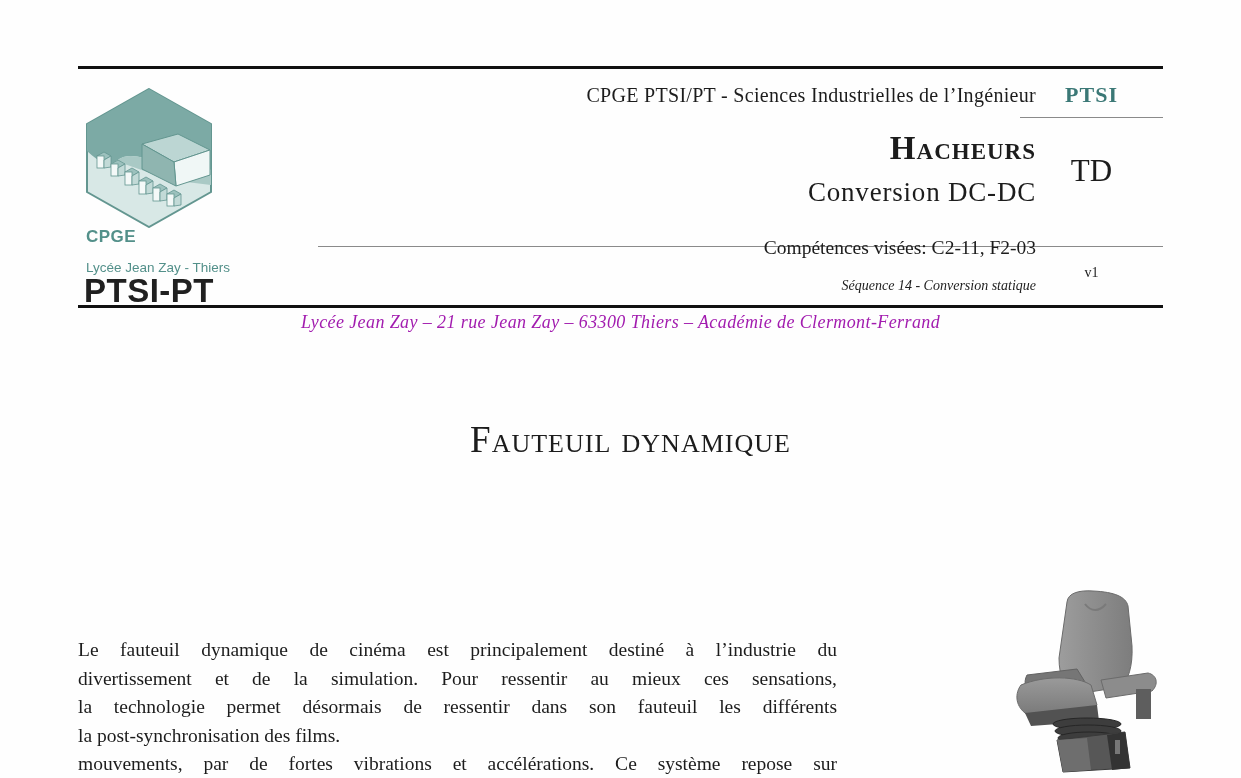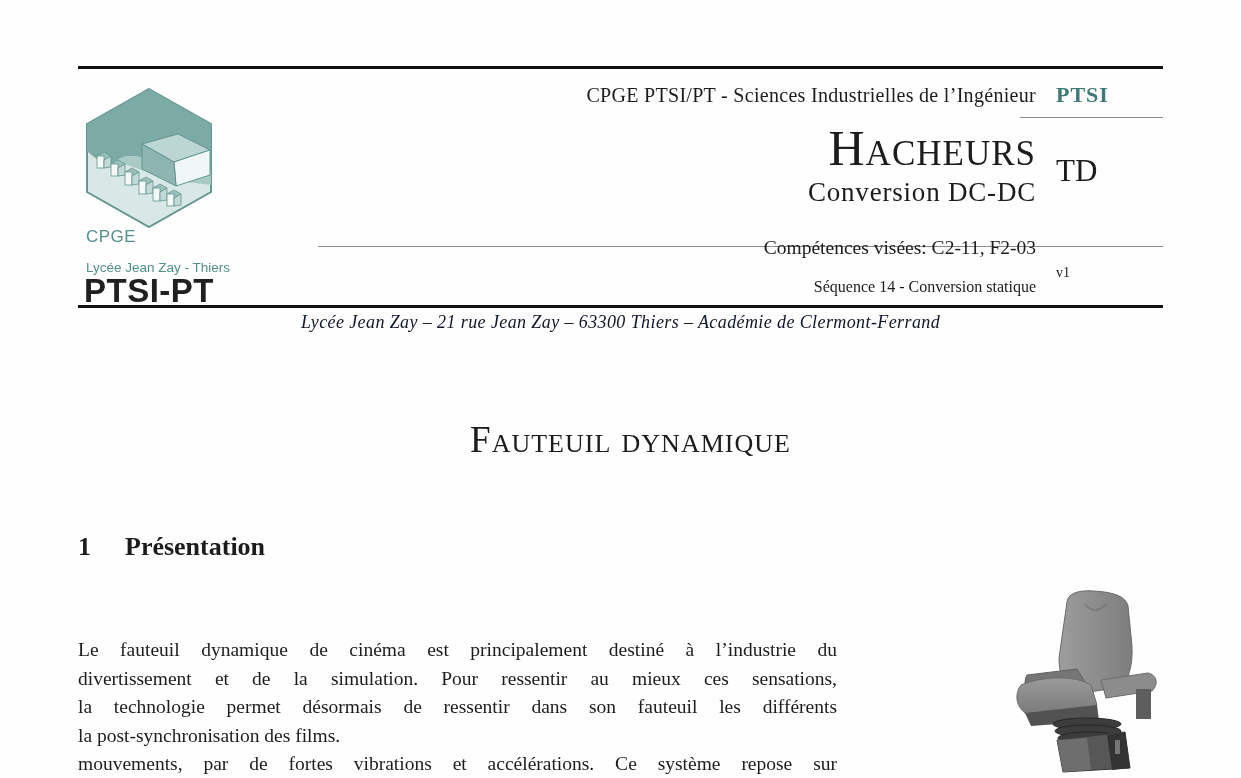--- a/index.html
+++ b/index.html
@@ -12,43 +12,43 @@
     font-family: "Liberation Serif", serif;
     color: #1c1c1c;
     overflow: hidden;
   }
   .abs { position: absolute; }
   .rule-thick { background: #111111; height: 3px; }
   .rule-thin { background: #8a8a8a; height: 1px; }
 
   
   .hdr-center { left: 320px; width: 716px; text-align: right; }
-  .hdr-right  { left: 1056px; width: 143px; }
+  .hdr-right  { left: 1020px; width: 143px; text-align: center; }
 
   .course-line { top: 84px; font-size: 20px; letter-spacing: 0.3px; }
   .doc-title {
-    top: 122px; font-size: 50px; line-height: 52px;
-    font-variant: small-caps; font-weight: 400; letter-spacing: 1px;
+    top: 122px; font-size: 33px; line-height: 52px;
+    font-variant: small-caps; font-weight: 700; letter-spacing: 1px;
   }
   .doc-subtitle { top: 177px; font-size: 27px; letter-spacing: 0.8px; }
   .competences { top: 237px; font-size: 19.5px; }
-  .sequence    { top: 278px; font-size: 16px; }
+  .sequence    { top: 278px; font-size: 14px; font-style: italic; }
 
   .class-badge { top: 82px; font-size: 22px; font-weight: bold; color: #3b7876; letter-spacing: 1px; }
   .doc-type { top: 153px; font-size: 31px; }
   .version  { top: 265px; font-size: 14px; }
 
   
-  .logo-cpge   { left: 86px; top: 227px; font-family: "Liberation Sans", sans-serif; font-weight: normal; font-size: 17px; color: #53908a; letter-spacing: 0.5px; }
+  .logo-cpge   { left: 86px; top: 227px; font-family: "Liberation Sans", sans-serif; font-weight: bold; font-size: 17px; color: #53908a; letter-spacing: 0.5px; }
   .logo-name   { left: 84px; top: 240px; font-family: "Liberation Sans", sans-serif; font-weight: bold; font-size: 33px; color: #202020; letter-spacing: 0.5px; margin-top: 32px; }
   .logo-school { left: 86px; top: 260px; font-family: "Liberation Sans", sans-serif; font-size: 13.5px; color: #53908a; }
 
   .address-line {
     left: 78px; width: 1085px; top: 312px; text-align: center;
-    font-style: italic; font-size: 18px; color: #0f172a; letter-spacing: 0.4px;
+    font-style: italic; font-size: 18px; color: #a21caf; letter-spacing: 0.4px;
   }
 
   .main-title {
     left: 88px; width: 1085px; top: 418px; text-align: center;
     font-variant: small-caps; font-size: 37px; font-weight: 500; letter-spacing: 1px;
   }
 
   .section-head { left: 78px; top: 532px; font-size: 26px; font-weight: bold; }
   .section-num  { display: inline-block; width: 47px; }
 
@@ -119,23 +119,20 @@
   <div class="abs hdr-center sequence">Séquence 14 - Conversion statique</div>
 
   <div class="abs hdr-right class-badge">PTSI</div>
   <div class="abs hdr-right doc-type">TD</div>
   <div class="abs hdr-right version">v1</div>
 
   <div class="abs address-line">Lycée Jean Zay – 21 rue Jean Zay – 63300 Thiers – Académie de Clermont-Ferrand</div>
 
   <div class="abs main-title">Fauteuil dynamique</div>
 
-  <div class="abs section-head">
-    <span class="section-num">1</span><span>Présentation</span>
-  </div>
 
   <div class="abs paragraph">
     <div class="pline">Le fauteuil dynamique de cinéma est principalement destiné à l’industrie du</div>
     <div class="pline">divertissement et de la simulation. Pour ressentir au mieux ces sensations,</div>
     <div class="pline">la technologie permet désormais de ressentir dans son fauteuil les différents</div>
     <div class="pline last">la post-synchronisation des films.</div>
     <div class="pline">mouvements, par de fortes vibrations et accélérations. Ce système repose sur</div>
   </div>
 
   <svg class="abs" style="left:1005px; top:588px;" width="170" height="186" viewBox="0 0 170 186">

